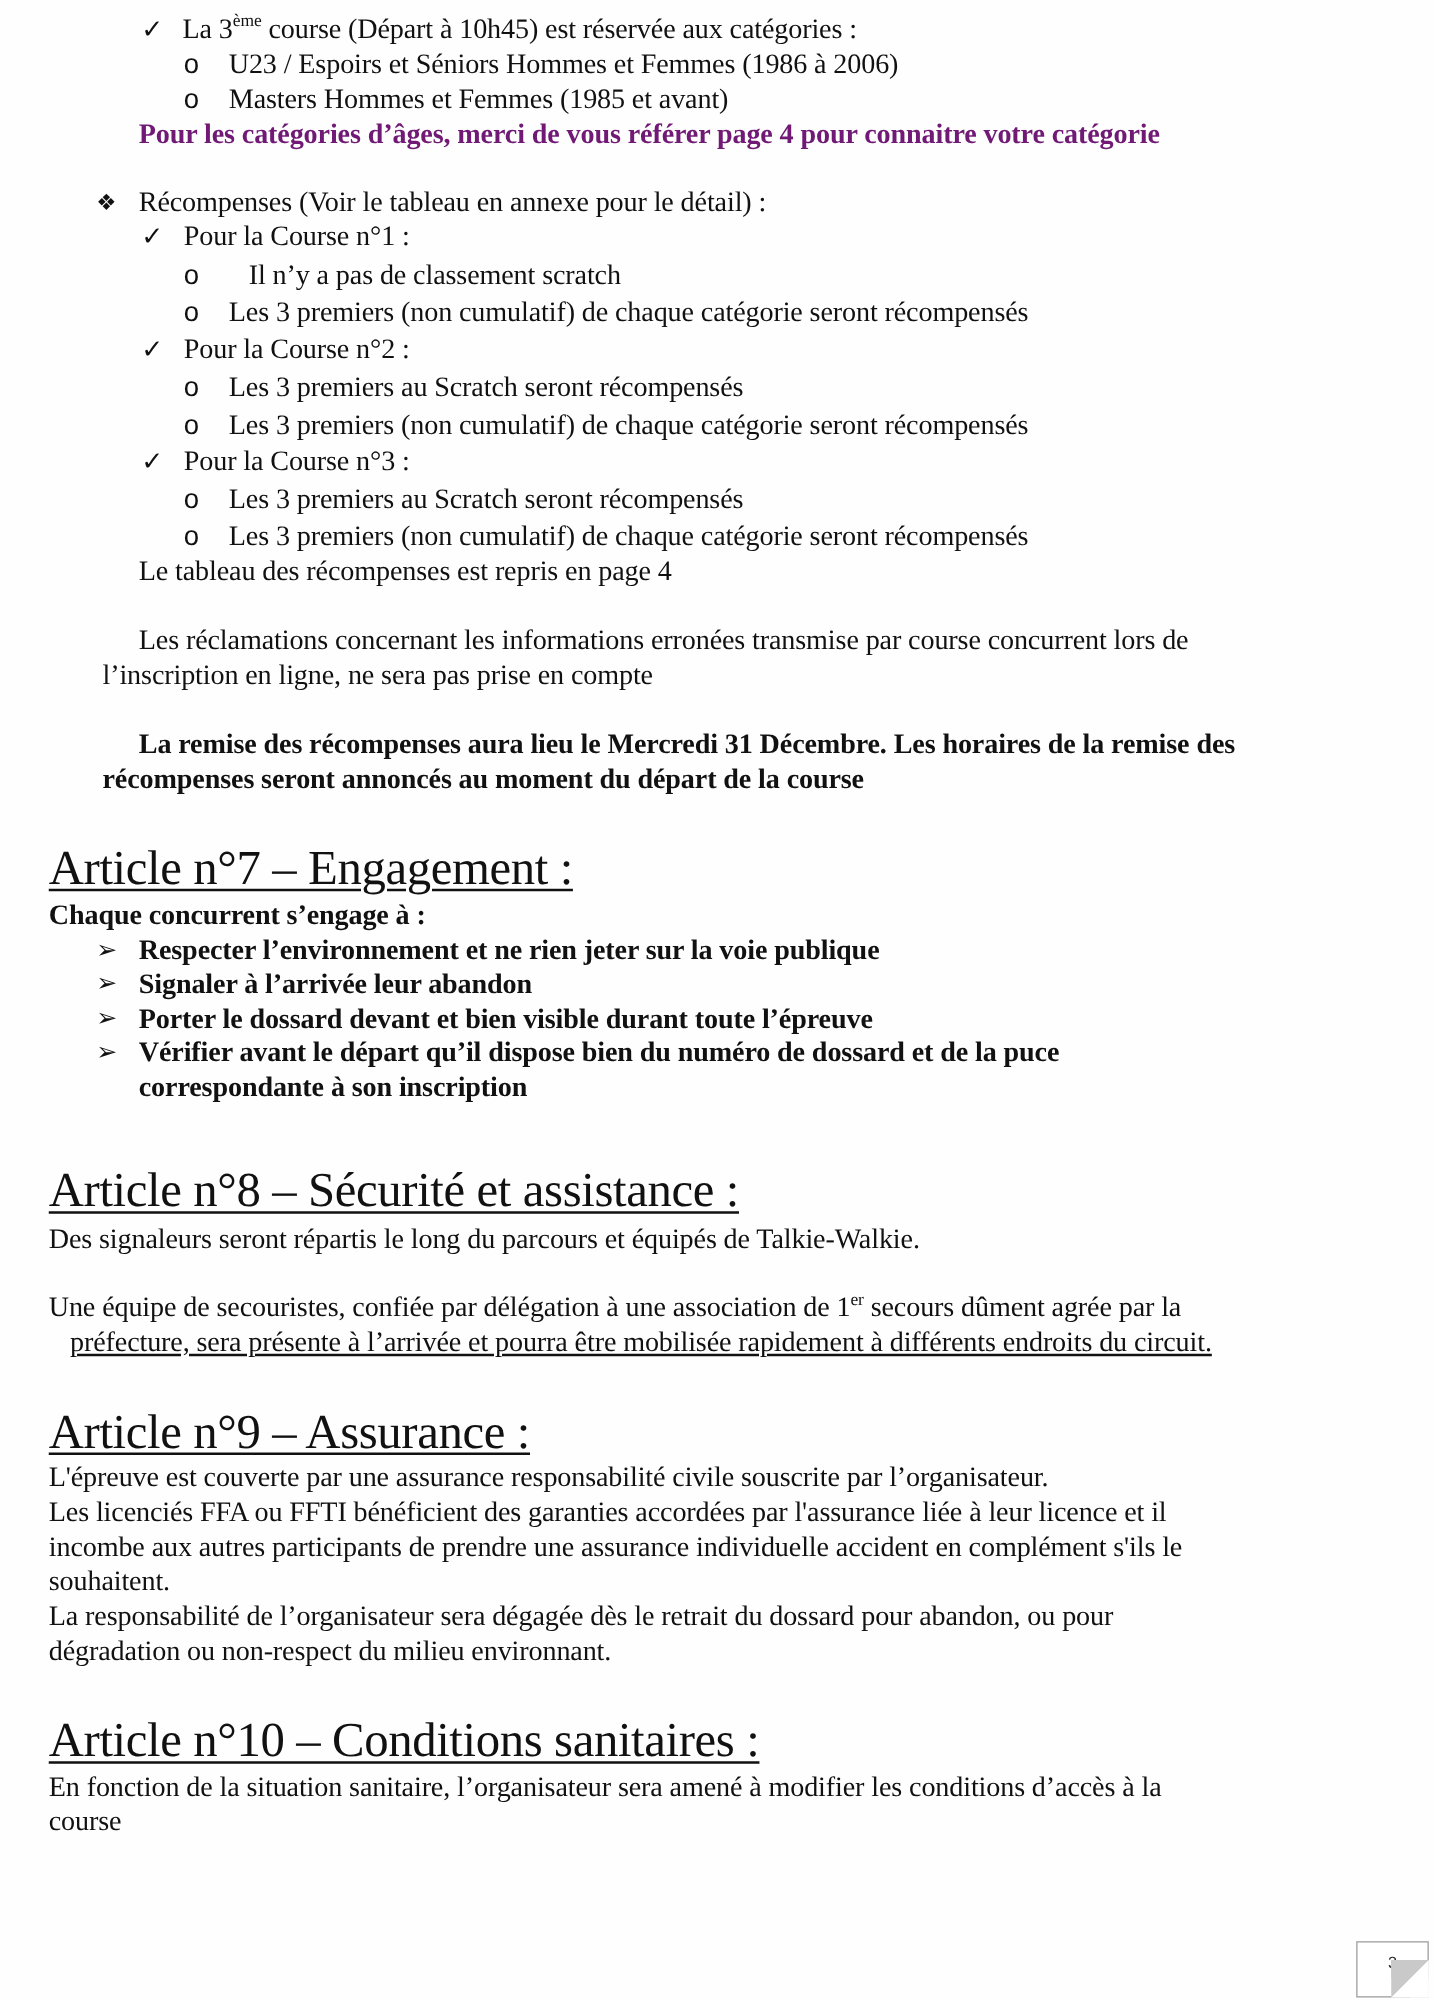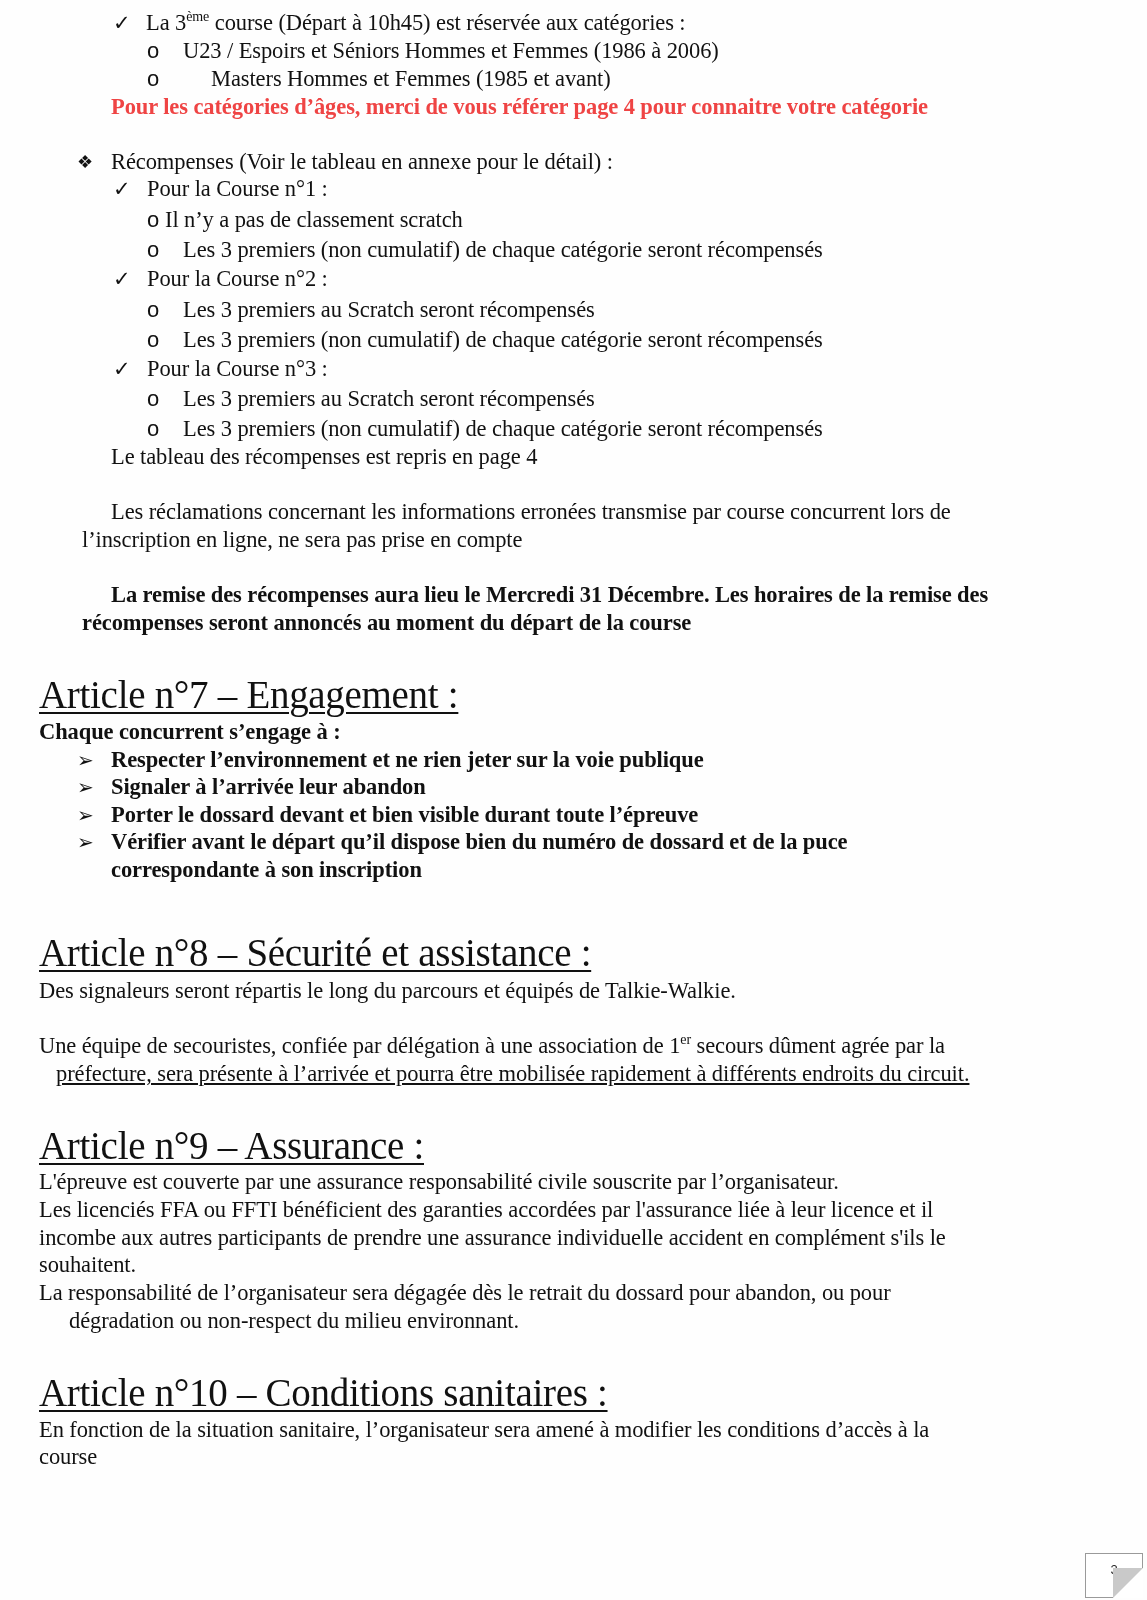--- a/index.html
+++ b/index.html
@@ -22,21 +22,21 @@
       background: #fefefe;
     }
     .line {
       position: absolute;
       font-size: 22.5px;
       line-height: 28px;
       white-space: nowrap;
       letter-spacing: -0.1px;
     }
     .bold { font-weight: bold; }
-    .red { color: #ef4444; }
+    .red { color: #701a75; }
     .marker {
       position: absolute;
       font-size: 20px;
       line-height: 28px;
     }
     .check { font-size: 21px; }
     .circle { font-size: 22px; font-family: "Liberation Sans", sans-serif; }
     .arrow-mk { font-size: 20px; }
     .heading {
       position: absolute;
@@ -87,31 +87,31 @@
 
 <div class="page">
 
   <span class="marker check" style="left:113px; top:9px;">✓</span>
   <div class="line" style="left:146px; top:9px;"><span>La 3</span><sup>ème</sup><span> course (Départ à 10h45) est réservée aux catégories :</span></div>
 
   <span class="marker circle" style="left:147px; top:37px;">o</span>
   <div class="line" style="left:183px; top:37px;">U23 / Espoirs et Séniors Hommes et Femmes (1986 à 2006)</div>
 
   <span class="marker circle" style="left:147px; top:65px;">o</span>
-  <div class="line" style="left:183px; top:65px;margin-left:28px;">Masters Hommes et Femmes (1985 et avant)</div>
+  <div class="line" style="left:183px; top:65px;">Masters Hommes et Femmes (1985 et avant)</div>
 
   <div class="line bold red" style="left:111px; top:93px;">Pour les catégories d’âges, merci de vous référer page 4 pour connaitre votre catégorie</div>
 
   <span class="marker" style="left:77px; top:148px; font-size:18px;">❖</span>
   <div class="line" style="left:111px; top:148px;">Récompenses (Voir le tableau en annexe pour le détail) :</div>
 
   <span class="marker check" style="left:113px; top:175px;">✓</span>
   <div class="line" style="left:147px; top:175px;">Pour la Course n°1 :</div>
   <span class="marker circle" style="left:147px; top:206px;">o</span>
-  <div class="line" style="left:165px; top:206px;">Il n’y a pas de classement scratch</div>
+  <div class="line" style="left:199px; top:206px;">Il n’y a pas de classement scratch</div>
   <span class="marker circle" style="left:147px; top:236px;">o</span>
   <div class="line" style="left:183px; top:236px;">Les 3 premiers (non cumulatif) de chaque catégorie seront récompensés</div>
 
   <span class="marker check" style="left:113px; top:265px;">✓</span>
   <div class="line" style="left:147px; top:265px;">Pour la Course n°2 :</div>
   <span class="marker circle" style="left:147px; top:296px;">o</span>
   <div class="line" style="left:183px; top:296px;">Les 3 premiers au Scratch seront récompensés</div>
   <span class="marker circle" style="left:147px; top:326px;">o</span>
   <div class="line" style="left:183px; top:326px;">Les 3 premiers (non cumulatif) de chaque catégorie seront récompensés</div>
 
@@ -147,21 +147,21 @@
   <div class="line" style="left:39px; top:977px;">Des signaleurs seront répartis le long du parcours et équipés de Talkie-Walkie.</div>
   <div class="line" style="left:39px; top:1032px;"><span>Une équipe de secouristes, confiée par délégation à une association de 1</span><sup>er</sup><span> secours dûment agrée par la</span></div>
   <div class="line" style="left:56px; top:1060px;text-decoration:underline;">préfecture, sera présente à l’arrivée et pourra être mobilisée rapidement à différents endroits du circuit.</div>
 
   <div class="heading" style="left:39px; top:1124px;">Article n°9 – Assurance :</div>
   <div class="line" style="left:39px; top:1196px;">Les licenciés FFA ou FFTI bénéficient des garanties accordées par l'assurance liée à leur licence et il</div>
   <div class="line" style="left:39px; top:1168px;">L'épreuve est couverte par une assurance responsabilité civile souscrite par l’organisateur.</div>
   <div class="line" style="left:39px; top:1224px;text-align:center;">incombe aux autres participants de prendre une assurance individuelle accident en complément s'ils le</div>
   <div class="line" style="left:39px; top:1251px;">souhaitent.</div>
   <div class="line" style="left:39px; top:1279px;">La responsabilité de l’organisateur sera dégagée dès le retrait du dossard pour abandon, ou pour</div>
-  <div class="line" style="left:39px; top:1307px;margin-left:30px;">dégradation ou non-respect du milieu environnant.</div>
+  <div class="line" style="left:39px; top:1307px;">dégradation ou non-respect du milieu environnant.</div>
 
   <div class="heading" style="left:39px; top:1371px;">Article n°10 – Conditions sanitaires :</div>
   <div class="line" style="left:39px; top:1416px;">En fonction de la situation sanitaire, l’organisateur sera amené à modifier les conditions d’accès à la</div>
   <div class="line" style="left:39px; top:1443px;">course</div>
 
   <div class="pageno">
     <div class="pageno-num">3</div>
     <div class="pageno-curl"></div>
   </div>
 </div>

